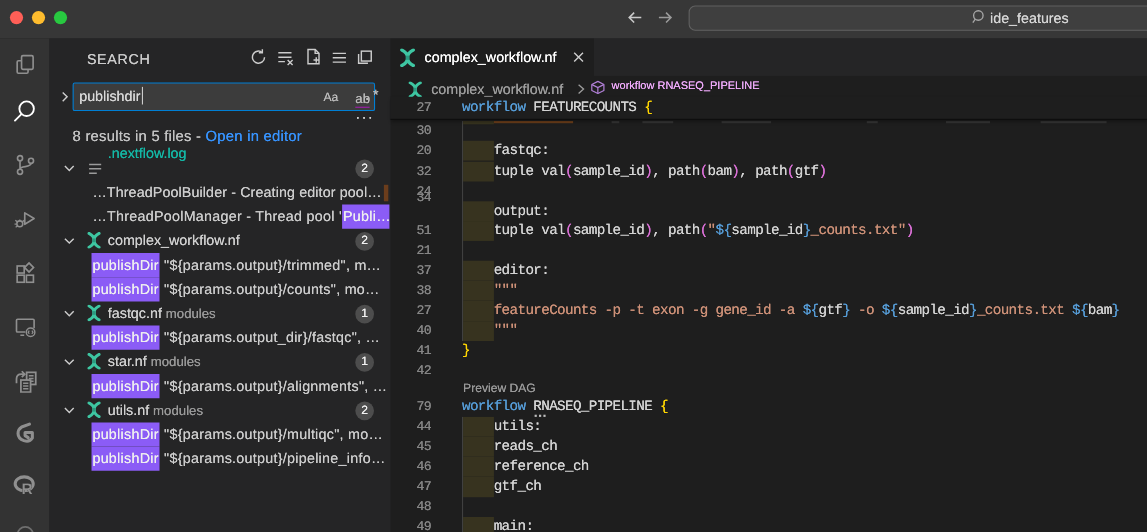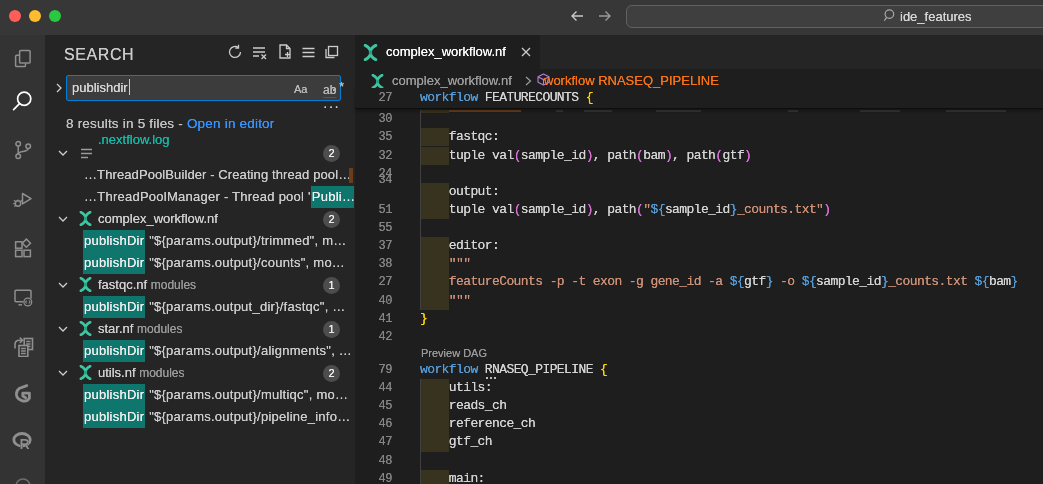--- a/index.html
+++ b/index.html
@@ -5,21 +5,21 @@
 body{text-shadow:0 0 0.5px currentColor;transform:translateZ(0);will-change:transform}
 .abs{position:absolute}
 .mono{font-family:"Liberation Mono",monospace;font-size:13px;letter-spacing:-0.6px;white-space:pre;text-shadow:0 0 0.6px currentColor}
 .cl{position:absolute;left:420px;height:18px;line-height:18px;font-family:"Liberation Mono",monospace;font-size:13px;letter-spacing:-0.6px;white-space:pre;color:#d4d4d4;text-shadow:0 0 0.6px currentColor}
 .ln{position:absolute;left:355px;width:37px;text-align:right;height:18px;line-height:18px;font-family:"Liberation Mono",monospace;font-size:12px;letter-spacing:-0.5px;color:#858585}
 .k{color:#569cd6}.w{color:#d4d4d4}.s{color:#ce9178}.b{color:#ffd602}.p{color:#da70d6}.ip{color:#569cd6}
 .ib{position:absolute;left:420.5px;width:28.5px;background:#37331f}
 .row{position:absolute;left:45px;width:310px;height:22px;line-height:22px;color:#cccccc;font-size:13px;white-space:nowrap;overflow:hidden}
 .mrow{letter-spacing:0.25px}
 .badge{position:absolute;left:323px;width:17px;height:17px;border-radius:9px;background:#4d4d4d;color:#f2f2f2;font-size:11px;line-height:17px;text-align:center}
-.hl{background:#0f766e;padding:19px 1px;color:#efefef}
+.hl{background:#8b5cf6;padding:19px 1px;color:#efefef}
 svg{display:block}
 </style></head><body>
 <div class="abs" style="left:0;top:0;width:1043px;height:35px;background:#373737"></div>
 <div class="abs" style="left:9px;top:10px;width:12px;height:12px;border-radius:6px;background:#ff5f57"></div>
 <div class="abs" style="left:29px;top:10px;width:12px;height:12px;border-radius:6px;background:#febc2e"></div>
 <div class="abs" style="left:49px;top:10px;width:12px;height:12px;border-radius:6px;background:#28c840"></div>
 <svg class="abs" style="left:569px;top:8px" width="16" height="16" viewBox="0 0 16 16">
 <path d="M14 8 H3 M7.5 3.5 L3 8 L7.5 12.5" stroke="#c9c9c9" stroke-width="1.4" fill="none"></path>
   </svg>
 <svg class="abs" style="left:597px;top:8px" width="16" height="16" viewBox="0 0 16 16">
@@ -75,21 +75,21 @@
 <path d="M15.8 4.6 L8.7 7.2 C6.6 8.6 5.4 10.6 5.4 13 C5.4 15.9 7.3 18.3 10.8 19.6 C13.8 20.6 16.8 19.7 18.4 17.2 V12.2 H11.8 V15 L14.6 16.8" fill="none" stroke="#8f8f8f" stroke-width="2.8" stroke-linejoin="round" stroke-linecap="round"></path>
 </svg>
 <svg class="abs" style="left:11px;top:429px" width="24" height="24" viewBox="0 0 24 24">
 <ellipse cx="11" cy="10.8" rx="8.2" ry="6.3" fill="none" stroke="#8f8f8f" stroke-width="2.8"></ellipse>
 <text x="8.6" y="20.3" font-family="'Liberation Sans',sans-serif" font-weight="bold" font-size="14px" fill="#8f8f8f">R</text>
 </svg>
 <svg class="abs" style="left:11px;top:474px" width="24" height="24" viewBox="0 0 24 24">
 <circle cx="12" cy="12" r="7" fill="none" stroke="#6f6f6f" stroke-width="1.5"></circle>
   </svg>
 <div class="abs" style="left:45px;top:35px;width:310px;height:449px;background:#252526"></div>
-<div class="abs" style="left:64px;top:46px;font-size:16px;letter-spacing:0.6px;color:#cbcbcb">SEARCH</div>
+<div class="abs" style="left:79px;top:46px;font-size:13px;letter-spacing:0.6px;color:#cbcbcb">SEARCH</div>
 <svg class="abs" style="left:227px;top:44px" width="16" height="16" viewBox="0 0 16 16">
 <path d="M13.5 8 a5.5 5.5 0 1 1 -2 -4.3" fill="none" stroke="#cccccc" stroke-width="1.3"></path>
 <path d="M11.5 0.8 v3.2 h-3.2" fill="none" stroke="#cccccc" stroke-width="1.3"></path>
   </svg>
 <svg class="abs" style="left:251px;top:44px" width="17" height="17" viewBox="0 0 17 17">
 <path d="M2 4 h12 M2 8 h12 M2 12 h6" stroke="#cccccc" stroke-width="1.3"></path>
 <path d="M10.5 10.5 l4.5 4.5 M15 10.5 l-4.5 4.5" stroke="#cccccc" stroke-width="1.3"></path>
   </svg>
 <svg class="abs" style="left:276px;top:43px" width="17" height="17" viewBox="0 0 17 17">
 <path d="M4 2 h6.5 L14 5.5 V15 H4 Z" fill="none" stroke="#cccccc" stroke-width="1.3"></path>
@@ -115,21 +115,21 @@
 <div class="abs" style="left:323px;top:98px;font-size:14px;color:#cccccc;letter-spacing:1px">···</div>
 <div class="abs" style="left:66px;top:116px;font-size:13.5px;letter-spacing:0.2px;color:#c3c3c3">8 results in 5 files - <span style="color:#3794ff">Open in editor</span></div>
 <svg class="abs" style="left:57px;top:147px" width="12" height="12" viewBox="0 0 12 12">
 <path d="M2 4 L6 8 L10 4" fill="none" stroke="#cccccc" stroke-width="1.3"></path>
   </svg>
 <svg class="abs" style="left:79px;top:146px" width="15" height="15" viewBox="0 0 15 15">
 <path d="M2 3.5 h11 M2 7.5 h11 M2 11.5 h7" stroke="#9b9b9b" stroke-width="1.4" fill="none"></path>
   </svg>
 <div class="row" style="top:129px;left:98px;width:220px;color:#14b8a6">.nextflow.log</div>
 <div class="badge" style="top:144.5px">2</div>
-<div class="row mrow" style="top:164px;left:84px;width:270px;letter-spacing:0.1px">…ThreadPoolBuilder - Creating thread pool…</div>
+<div class="row mrow" style="top:164px;left:84px;width:270px;letter-spacing:0.1px">…ThreadPoolBuilder - Creating editor pool…</div>
 <div class="abs" style="left:349px;top:168px;width:4px;height:15px;background:#6b3d1c"></div>
 <div class="row mrow" style="top:186px;left:84px;width:270px">…ThreadPoolManager - Thread pool '<span class="hl" style="padding-right:5px">Publi…</span></div>
 <svg class="abs" style="left:57px;top:213px" width="12" height="12" viewBox="0 0 12 12">
 <path d="M2 4 L6 8 L10 4" fill="none" stroke="#cccccc" stroke-width="1.3"></path>
   </svg>
 <svg class="abs" style="left:78px;top:211px" width="15" height="15" viewBox="0 0 16 16">
 <path d="M3.1 1.3 C9.8 4.7 9.8 11.3 3.1 14.7" fill="none" stroke="#3ec6a2" stroke-width="2.9" stroke-linecap="round"></path>
 <path d="M12.9 1.3 C6.2 4.7 6.2 11.3 12.9 14.7" fill="none" stroke="#3ec6a2" stroke-width="2.9" stroke-linecap="round"></path>
 <rect x="6.7" y="6.2" width="2.6" height="3.6" fill="#2a9a80"></rect>
 </svg>
@@ -188,47 +188,47 @@
 <rect x="6.7" y="6.2" width="2.6" height="3.6" fill="#2a9a80"></rect>
 </svg>
 <div class="abs" style="left:392px;top:72.5px;font-size:13px;color:#9d9d9d">complex_workflow.nf</div>
 <svg class="abs" style="left:522px;top:75px" width="12" height="12" viewBox="0 0 12 12">
 <path d="M4 2 L8.5 6 L4 10" fill="none" stroke="#9d9d9d" stroke-width="1.2"></path>
   </svg>
 <svg class="abs" style="left:537px;top:73px" width="13" height="13" viewBox="0 0 13 13">
 <path d="M6.5 1 L12 3.8 V9.2 L6.5 12 L1 9.2 V3.8 Z" fill="none" stroke="#b180d7" stroke-width="1.1" stroke-linejoin="round"></path>
 <path d="M1.2 3.9 L6.5 6.6 L11.8 3.9 M6.5 6.6 V11.8" fill="none" stroke="#b180d7" stroke-width="1.1"></path>
   </svg>
-<div class="abs" style="left:544px;top:72.5px;font-size:13px;color:#f97316">workflow RNASEQ_PIPELINE</div>
+<div class="abs" style="left:556px;top:72.5px;font-size:10px;color:#f0abfc">workflow RNASEQ_PIPELINE</div>
 <div class="ib" style="top:128.3px;height:18.2px"></div>
 <div class="ib" style="top:146.5px;height:18.2px"></div>
 <div class="ib" style="top:182.7px;height:18.2px"></div>
 <div class="ib" style="top:200.8px;height:18.2px"></div>
 <div class="ib" style="top:237.1px;height:18.2px"></div>
 <div class="ib" style="top:255.2px;height:18.2px"></div>
 <div class="ib" style="top:273.4px;height:18.2px"></div>
 <div class="ib" style="top:291.5px;height:18.2px"></div>
 <div class="ib" style="top:379.0px;height:18.2px"></div>
 <div class="ib" style="top:397.2px;height:18.2px"></div>
 <div class="ib" style="top:415.3px;height:18.2px"></div>
 <div class="ib" style="top:433.4px;height:18.2px"></div>
 <div class="ib" style="top:469.7px;height:18.2px"></div>
 <div class="abs" style="left:420px;top:109.5px;width:1px;height:200px;background:#404040"></div>
 <div class="abs" style="left:420px;top:379.0px;width:1px;height:105.0px;background:#404040"></div>
 <div class="ln" style="top:110.2px">30</div>
-<div class="ln" style="top:128.3px">35</div>
+<div class="ln" style="top:128.3px">20</div>
 <div class="cl" style="top:128.3px">    <span class="w">fastqc:</span></div>
 <div class="ln" style="top:146.5px">32</div>
 <div class="cl" style="top:146.5px">    <span class="w">tuple val</span><span class="p">(</span><span class="w">sample_id</span><span class="p">)</span><span class="w">, path</span><span class="p">(</span><span class="w">bam</span><span class="p">)</span><span class="w">, path</span><span class="p">(</span><span class="w">gtf</span><span class="p">)</span></div>
 <div class="ln" style="top:164.6px">24</div>
 <div class="ln" style="top:171px">34</div>
 <div class="cl" style="top:182.7px">    <span class="w">output:</span></div>
 <div class="ln" style="top:200.8px">51</div>
 <div class="cl" style="top:200.8px">    <span class="w">tuple val</span><span class="p">(</span><span class="w">sample_id</span><span class="p">)</span><span class="w">, path</span><span class="p">(</span><span class="s">"</span><span class="ip">${</span><span class="w">sample_id</span><span class="ip">}</span><span class="s">_counts.txt"</span><span class="p">)</span></div>
-<div class="ln" style="top:219.0px">55</div>
+<div class="ln" style="top:219.0px">21</div>
 <div class="ln" style="top:237.1px">37</div>
 <div class="cl" style="top:237.1px">    <span class="w">editor:</span></div>
 <div class="ln" style="top:255.2px">38</div>
 <div class="cl" style="top:255.2px">    <span class="s">"""</span></div>
 <div class="ln" style="top:273.4px">27</div>
 <div class="cl" style="top:273.4px">    <span class="s">featureCounts -p -t exon -g gene_id -a </span><span class="ip">${</span><span class="w">gtf</span><span class="ip">}</span><span class="s"> -o </span><span class="ip">${</span><span class="w">sample_id</span><span class="ip">}</span><span class="s">_counts.txt </span><span class="ip">${</span><span class="w">bam</span><span class="ip">}</span></div>
 <div class="ln" style="top:291.5px">40</div>
 <div class="cl" style="top:291.5px">    <span class="s">"""</span></div>
 <div class="ln" style="top:309.6px">41</div>
 <div class="cl" style="top:309.6px"><span class="b">}</span></div>

